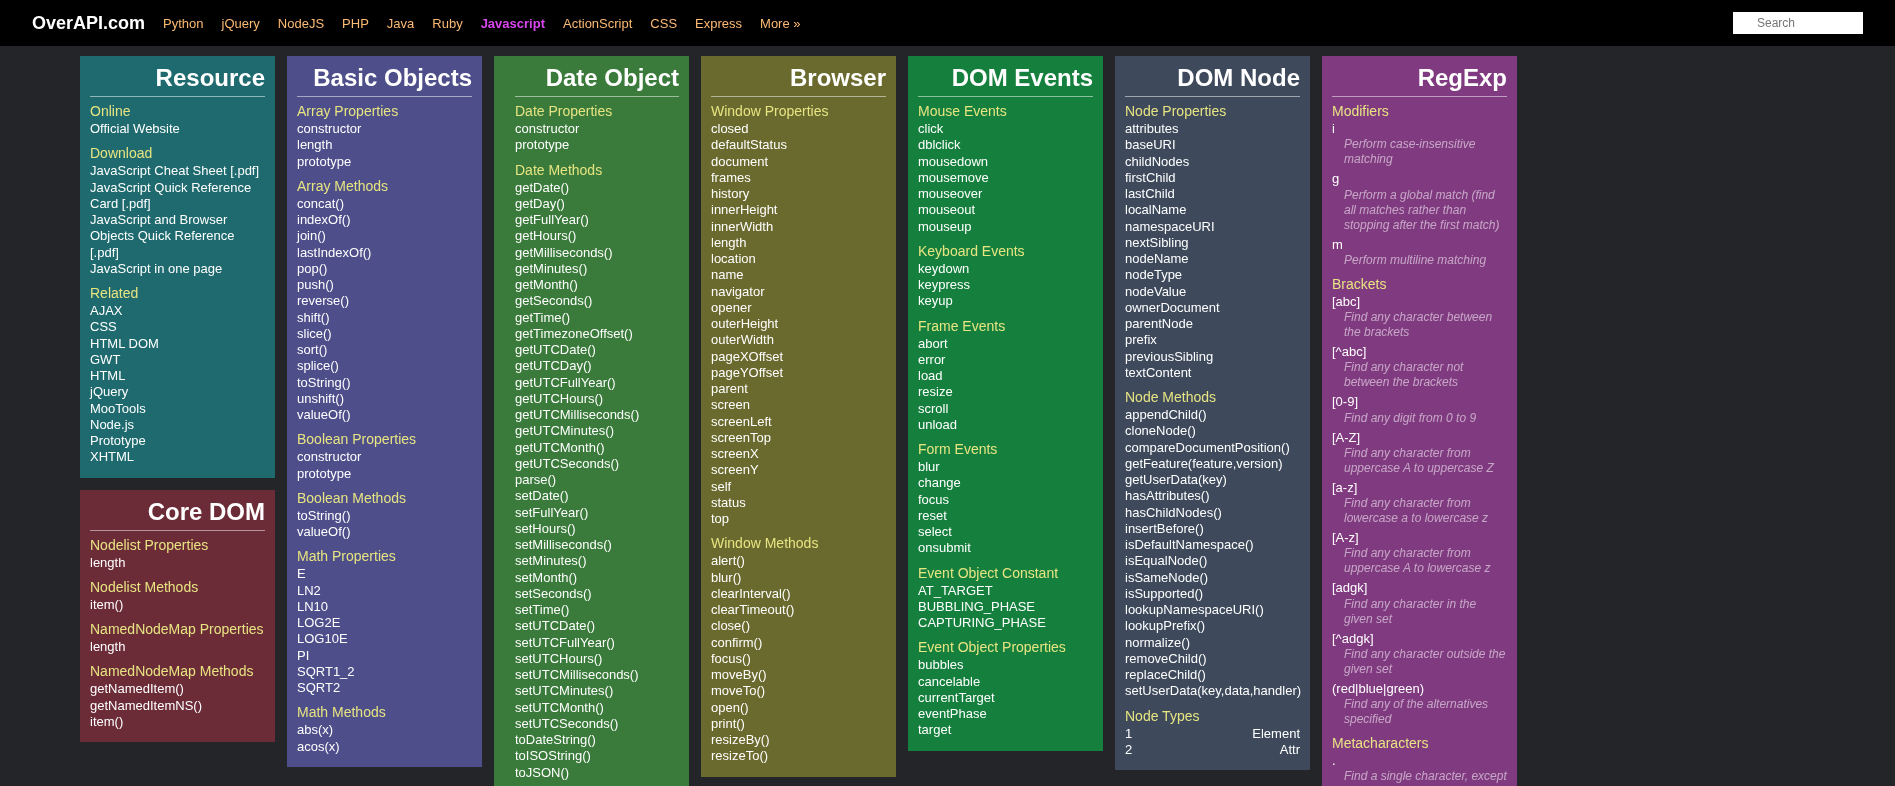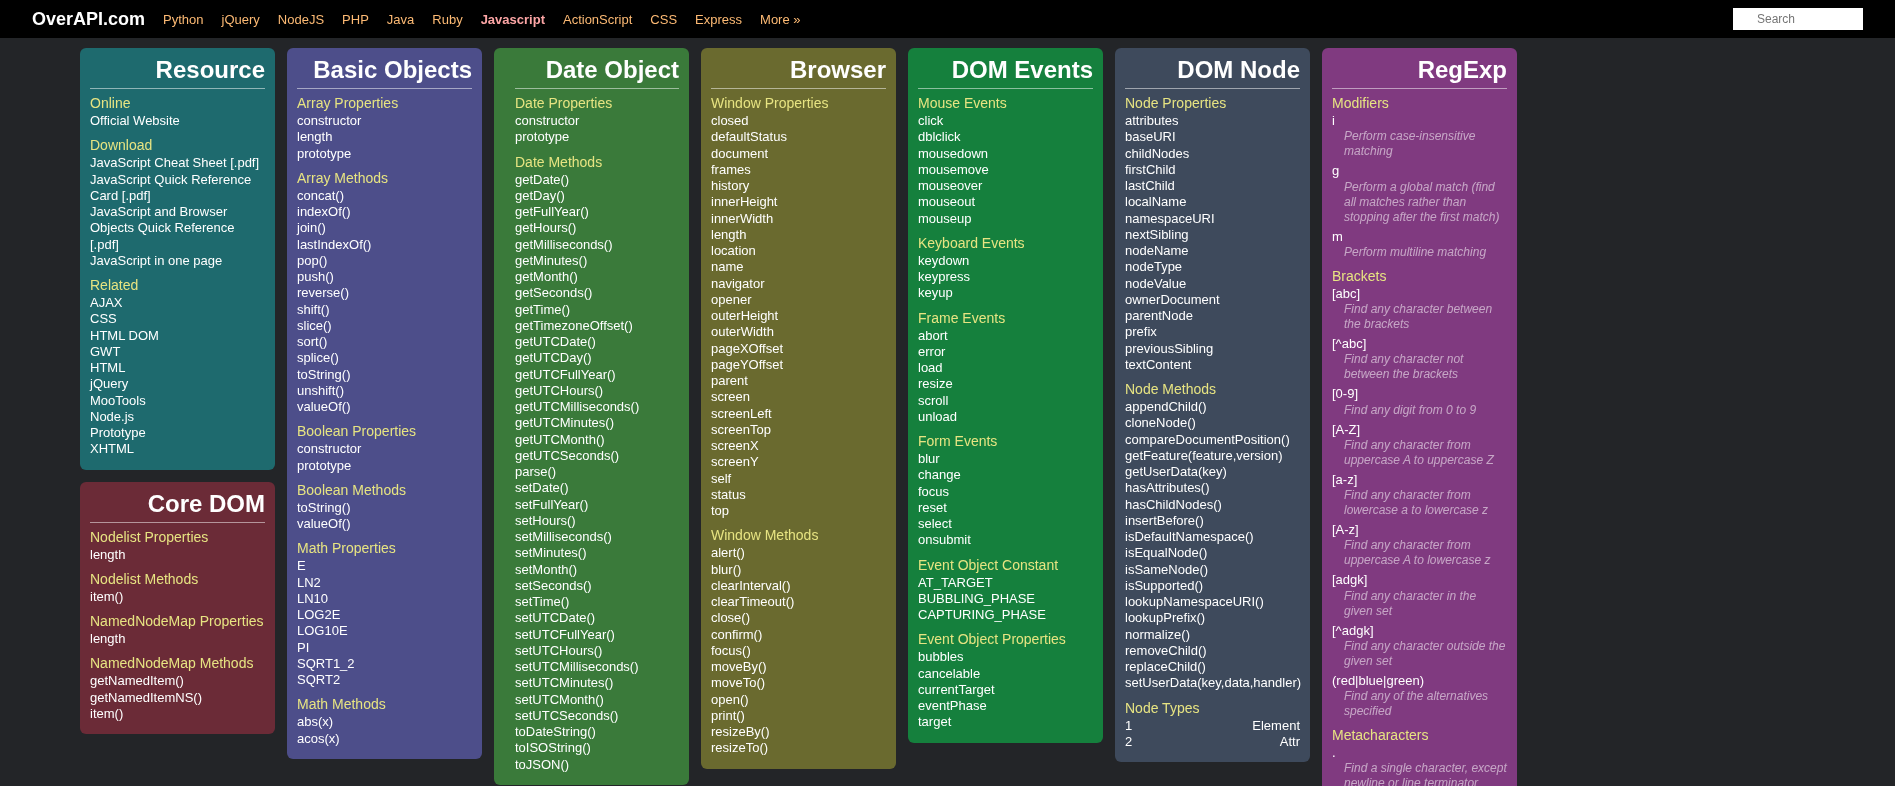--- a/index.html
+++ b/index.html
@@ -1,25 +1,25 @@
 <!DOCTYPE html>
 <html><head>
 <meta charset="utf-8">
 <style>
 *{margin:0;padding:0;box-sizing:border-box;}
 body{background:#232528;font-family:Arial,Helvetica,sans-serif;font-size:13px;color:#fff;overflow-x:hidden;}
-.navbar{background:#000;height:38px;display:flex;align-items:center;padding:0 32px;}
+.navbar{background:#000;height:46px;display:flex;align-items:center;padding:0 32px;}
 .brand{color:#fff;font-size:18px;font-weight:bold;margin-right:18px;}
 .navlink{color:#fdba74;font-size:13px;margin-right:18px;text-decoration:none;cursor:pointer;}
-.navlink.active{color:#fca5a5;font-weight:bold;}
+.navlink.active{color:#d946ef;font-weight:bold;}
 .navspacer{flex:1;}
 .search{background:#fff;color:#000000;border:none;height:22px;width:130px;padding:0 24px;font-size:12px;}
 .main{padding:10px 80px;display:flex;gap:12px;align-items:flex-start;}
 .colwrap{display:flex;flex-direction:column;gap:12px;width:195px;flex-shrink:0;}
-.card{border-radius:6px;padding:8px 10px 12px;}
+.card{border-radius:0;padding:8px 10px 12px;}
 .card h2{font-size:24px;font-weight:bold;color:#fff;text-align:right;border-bottom:1px solid rgba(255,255,255,0.5);padding-bottom:4px;margin-bottom:6px;}
 .section-title{font-size:14px;font-weight:normal;color:#e7e482;margin-top:8px;margin-bottom:2px;}
 .section-title.first{margin-top:0;}
 .item{display:block;color:#fff;font-size:13px;line-height:1.25;cursor:pointer;}
 .desc{display:block;color:rgba(255,255,255,0.55);font-size:12px;font-style:italic;line-height:1.25;margin-bottom:4px;margin-left:12px;}
 .c-teal{background:#1e6a6e;}
 .c-red{background:#6b2b37;}
 .c-purple{background:#4d4e8a;}
 .c-green{background:#3a7a3a;padding-left:21px;}
 .c-olive{background:#6a6a2f;}

